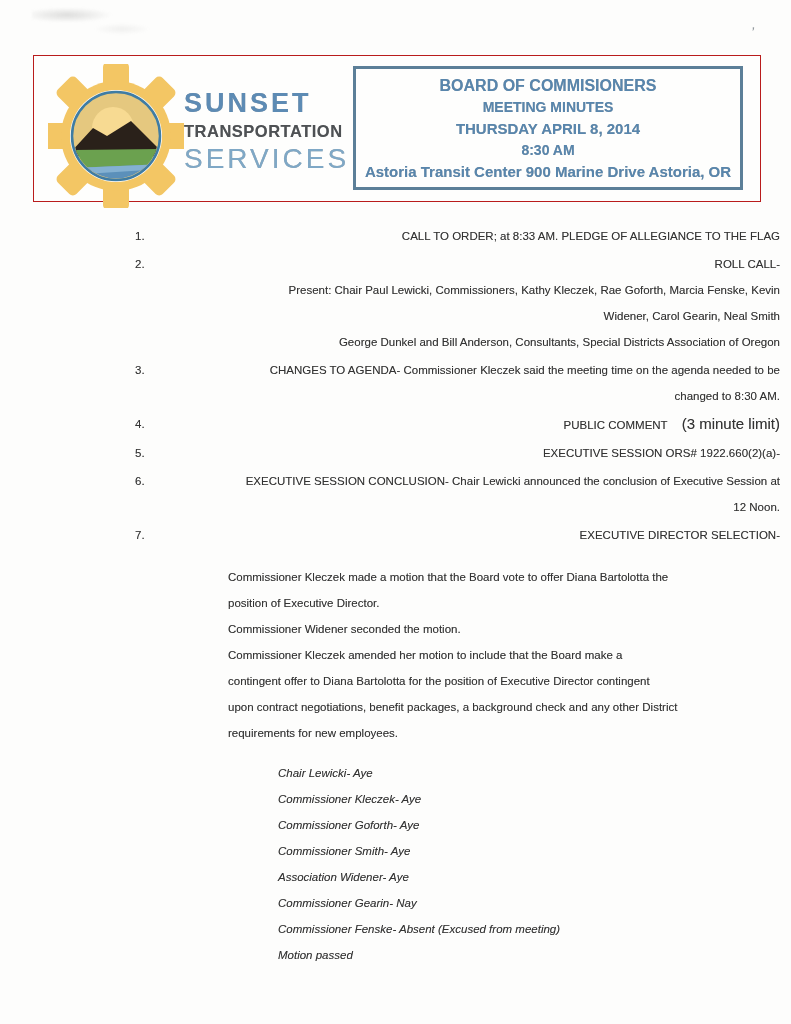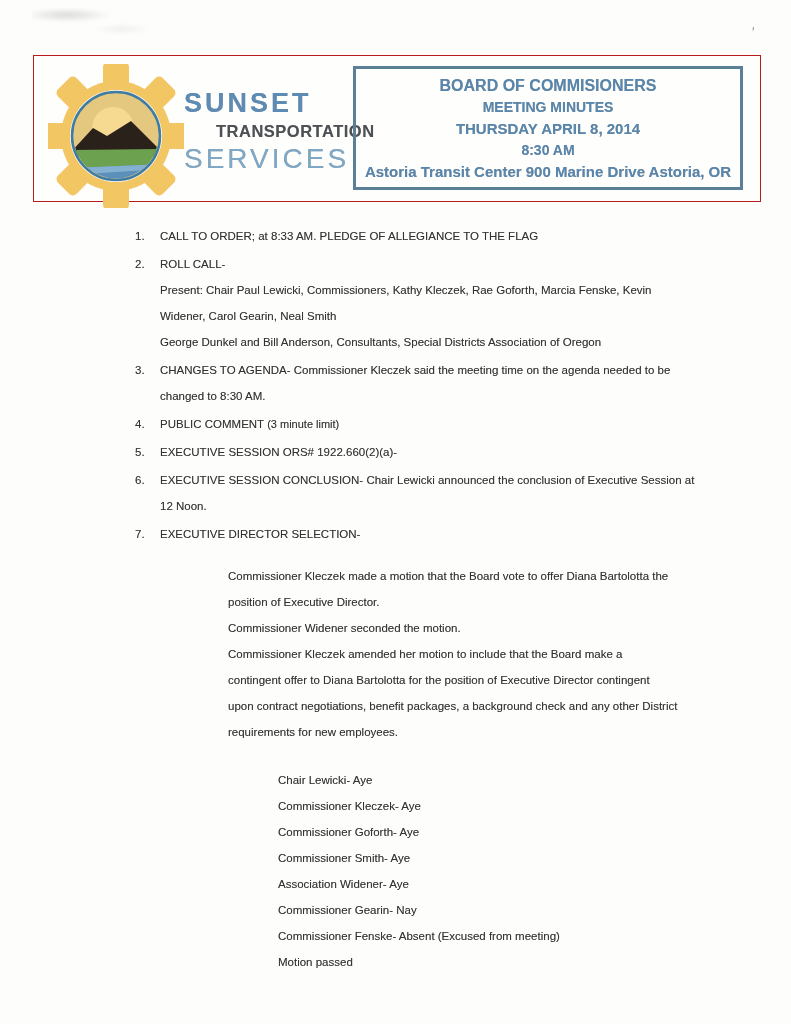--- a/index.html
+++ b/index.html
@@ -33,21 +33,21 @@
     background:#fefefd;
   }
   .logo-gear{position:absolute;left:14px;top:8px;}
   .logo-text{position:absolute;left:150px;top:33px;line-height:1;}
   .logo-title{
     font-size:27px;font-weight:bold;letter-spacing:3px;
     color:#5d8bb4;line-height:28px;
   }
   .logo-sub{
     font-size:16.5px;font-weight:600;letter-spacing:0.5px;
-    color:#4e5154;line-height:24px;margin-top:2px;padding-left:32px;
+    color:#4e5154;line-height:24px;margin-top:2px;
   }
   .logo-sub2{
     font-size:28px;font-weight:400;letter-spacing:3px;
     color:#7fa8c6;line-height:28px;margin-top:2px;
   }
   .info-box{
     position:absolute;left:319px;top:10px;
     width:384px;height:116px;
     border:3px solid #5c7f98;
     display:flex;flex-direction:column;justify-content:center;align-items:center;
@@ -60,25 +60,25 @@
   .il-3{font-size:15px;}
   .il-4{font-size:14px;}
   .il-5{font-size:15px;}
   
   .minutes{
     position:absolute;left:135px;top:223px;width:645px;
     font-size:11.5px;line-height:26px;color:#333333;
   }
   .item{display:flex;margin-bottom:2px;}
   .num{width:25px;flex:none;}
-  .ibody{flex:1;}
-  .note{font-size:11px;margin-left:3px;}
+  .ibody{flex:1;text-align:right;}
+  .note{font-size:15px;margin-left:14px;}
   .note:empty{display:none;}
   .motion{margin-left:93px;margin-top:16px;}
-  .votes{margin-left:143px;margin-top:22px;}
+  .votes{margin-left:143px;margin-top:14px;font-style:italic;}
 </style>
 </head>
 <body>
 
 <div class="page">
 
   <div class="smudge"></div>
   <div class="corner-mark">’</div>
 
   <div class="header-box">

